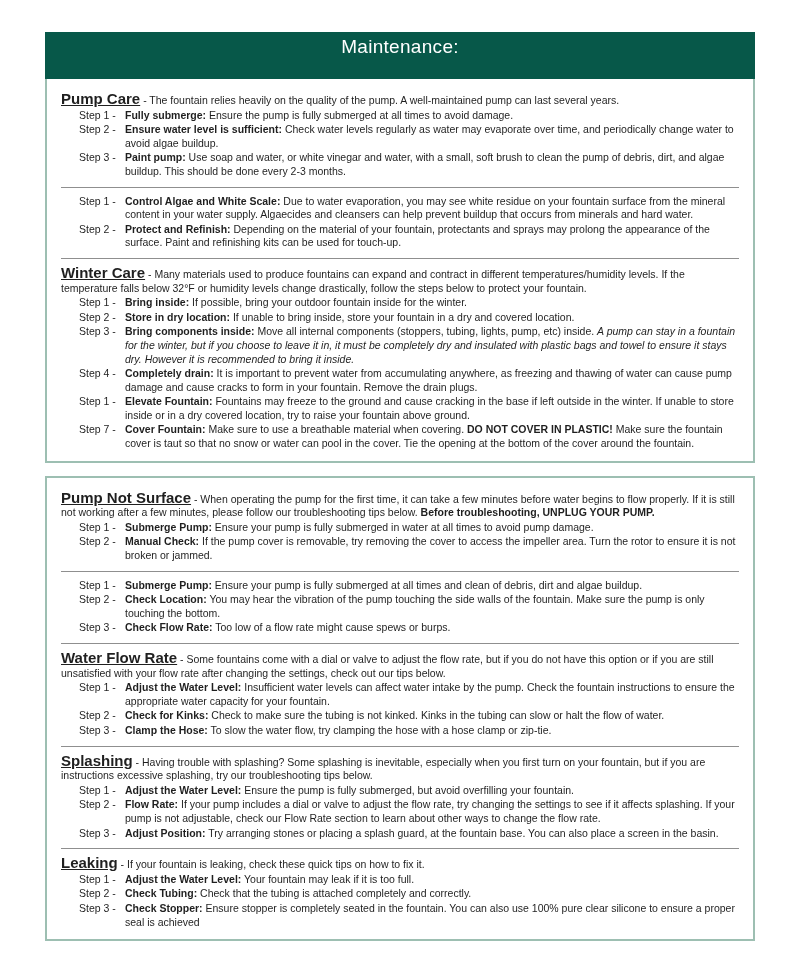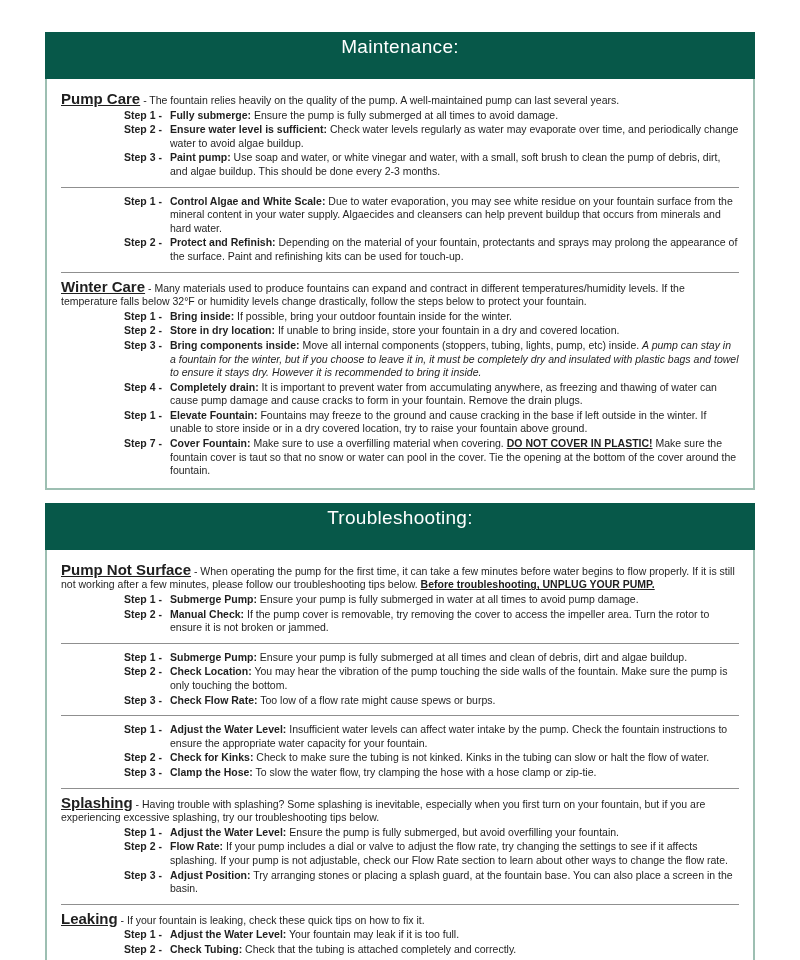--- a/index.html
+++ b/index.html
@@ -17,25 +17,25 @@
   .panel-header{
     background:var(--header-bg);color:var(--header-text);
     text-align:center;font-size:19px;height:47px;line-height:30px;
     margin:-2px -2px 0 -2px;letter-spacing:0.3px;font-weight:400;
   }
   .panel-body{padding:13px 14px 10px 14px;font-size:10.5px;line-height:13.6px;}
   .topic{margin:0;}
   .topic-intro{margin:0;}
   .topic-heading{font-weight:bold;text-decoration:underline;font-size:15px;text-align:center;}
   .step{display:flex;margin-left:18px;margin-top:1px;}
-  .step-label{flex:0 0 46px;font-weight:bold;white-space:nowrap;margin-left:45px;}
+  .step-label{flex:0 0 46px;font-weight:normal;white-space:nowrap;}
   .step-text{flex:1;}
   .step-title{font-weight:bold;}
   .seg-n{font-weight:normal;font-style:normal;text-align:center;}
-  .seg-b{font-weight:bold;text-decoration:underline;}
+  .seg-b{font-weight:bold;}
   .seg-i{font-style:italic;}
   hr.topic-divider{border:none;border-top:1px solid var(--divider);margin:8px 0 7px 0;}
 </style>
 </head>
 <body>
 
 <main class="page">
 
   <section class="panel">
     <header class="panel-header">Maintenance:</header>
@@ -84,28 +84,27 @@
           <div class="step">
             <span class="step-label">Step 4 -</span>
             <div class="step-text"><span class="step-title">Completely drain:</span> <span class="seg-n">It is important to prevent water from accumulating anywhere, as freezing and thawing of water can cause pump damage and cause cracks to form in your fountain. Remove the drain plugs.</span></div>
           </div>
           <div class="step">
             <span class="step-label">Step 1 -</span>
             <div class="step-text"><span class="step-title">Elevate Fountain:</span> <span class="seg-n">Fountains may freeze to the ground and cause cracking in the base if left outside in the winter. If unable to store inside or in a dry covered location, try to raise your fountain above ground.</span></div>
           </div>
           <div class="step">
             <span class="step-label">Step 7 -</span>
-            <div class="step-text"><span class="step-title">Cover Fountain:</span> <span class="seg-n">Make sure to use a overfilling material when covering. </span><span class="seg-b">DO NOT COVER IN PLASTIC!</span><span class="seg-n"> Make sure the fountain cover is taut so that no snow or water can pool in the cover. Tie the opening at the bottom of the cover around the fountain.</span></div>
+            <div class="step-text"><span class="step-title">Cover Fountain:</span> <span class="seg-n">Make sure to use a breathable material when covering. </span><span class="seg-b">DO NOT COVER IN PLASTIC!</span><span class="seg-n"> Make sure the fountain cover is taut so that no snow or water can pool in the cover. Tie the opening at the bottom of the cover around the fountain.</span></div>
           </div>
         </div>
       </div>
   </section>
 
   <section class="panel">
-    <header class="panel-header">Troubleshooting:</header>
     <div class="panel-body">
         <div class="topic">
           <p class="topic-intro"><span class="topic-heading">Pump Not Surface</span> <span class="seg-n">- When operating the pump for the first time, it can take a few minutes before water begins to flow properly. If it is still not working after a few minutes, please follow our troubleshooting tips below. </span><span class="seg-b">Before troubleshooting, UNPLUG YOUR PUMP.</span></p>
           <div class="step">
             <span class="step-label">Step 1 -</span>
             <div class="step-text"><span class="step-title">Submerge Pump:</span> <span class="seg-n">Ensure your pump is fully submerged in water at all times to avoid pump damage.</span></div>
           </div>
           <div class="step">
             <span class="step-label">Step 2 -</span>
             <div class="step-text"><span class="step-title">Manual Check:</span> <span class="seg-n">If the pump cover is removable, try removing the cover to access the impeller area. Turn the rotor to ensure it is not broken or jammed.</span></div>
@@ -121,36 +120,37 @@
             <span class="step-label">Step 2 -</span>
             <div class="step-text"><span class="step-title">Check Location:</span> <span class="seg-n">You may hear the vibration of the pump touching the side walls of the fountain. Make sure the pump is only touching the bottom.</span></div>
           </div>
           <div class="step">
             <span class="step-label">Step 3 -</span>
             <div class="step-text"><span class="step-title">Check Flow Rate:</span> <span class="seg-n">Too low of a flow rate might cause spews or burps.</span></div>
           </div>
         </div>
         <hr class="topic-divider">
         <div class="topic">
+          <p class="topic-intro"><span class="topic-heading">Water Flow Rate</span> <span class="seg-n">- Some fountains come with a dial or valve to adjust the flow rate, but if you do not have this option or if you are still unsatisfied with your flow rate after changing the settings, check out our tips below.</span></p>
           <div class="step">
             <span class="step-label">Step 1 -</span>
             <div class="step-text"><span class="step-title">Adjust the Water Level:</span> <span class="seg-n">Insufficient water levels can affect water intake by the pump. Check the fountain instructions to ensure the appropriate water capacity for your fountain.</span></div>
           </div>
           <div class="step">
             <span class="step-label">Step 2 -</span>
             <div class="step-text"><span class="step-title">Check for Kinks:</span> <span class="seg-n">Check to make sure the tubing is not kinked. Kinks in the tubing can slow or halt the flow of water.</span></div>
           </div>
           <div class="step">
             <span class="step-label">Step 3 -</span>
             <div class="step-text"><span class="step-title">Clamp the Hose:</span> <span class="seg-n">To slow the water flow, try clamping the hose with a hose clamp or zip-tie.</span></div>
           </div>
         </div>
         <hr class="topic-divider">
         <div class="topic">
-          <p class="topic-intro"><span class="topic-heading">Splashing</span> <span class="seg-n">- Having trouble with splashing? Some splashing is inevitable, especially when you first turn on your fountain, but if you are experiencing excessive splashing, try our troubleshooting tips below.</span></p>
+          <p class="topic-intro"><span class="topic-heading">Splashing</span> <span class="seg-n">- Having trouble with splashing? Some splashing is inevitable, especially when you first turn on your fountain, but if you are instructions excessive splashing, try our troubleshooting tips below.</span></p>
           <div class="step">
             <span class="step-label">Step 1 -</span>
             <div class="step-text"><span class="step-title">Adjust the Water Level:</span> <span class="seg-n">Ensure the pump is fully submerged, but avoid overfilling your fountain.</span></div>
           </div>
           <div class="step">
             <span class="step-label">Step 2 -</span>
             <div class="step-text"><span class="step-title">Flow Rate:</span> <span class="seg-n">If your pump includes a dial or valve to adjust the flow rate, try changing the settings to see if it affects splashing. If your pump is not adjustable, check our Flow Rate section to learn about other ways to change the flow rate.</span></div>
           </div>
           <div class="step">
             <span class="step-label">Step 3 -</span>

